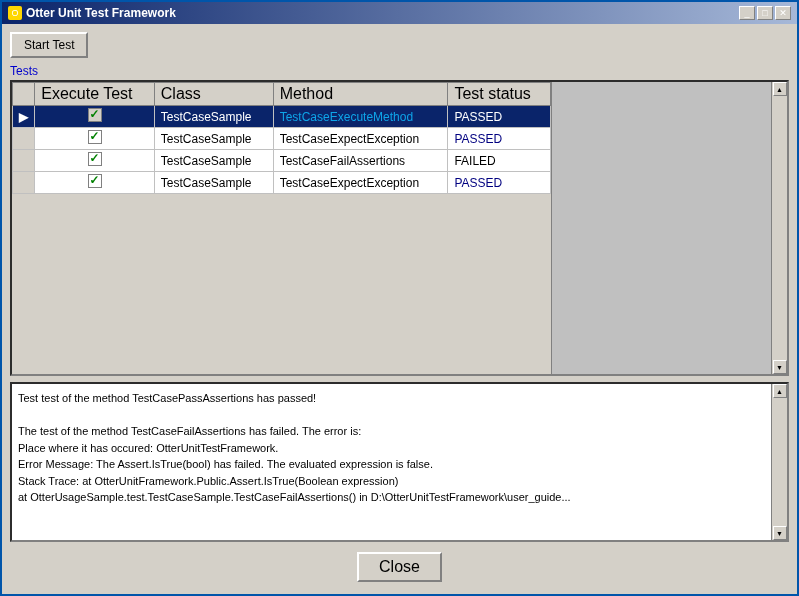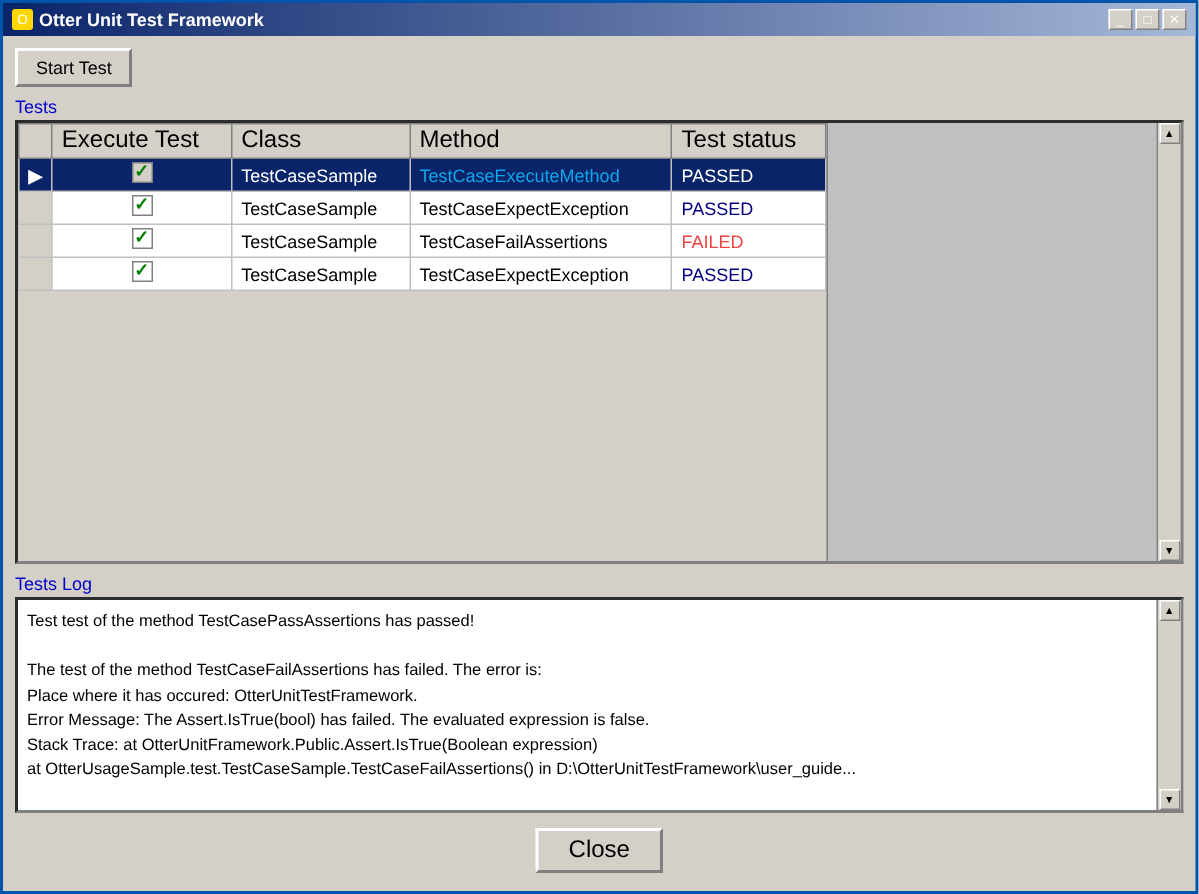--- a/index.html
+++ b/index.html
@@ -333,21 +333,21 @@
                   <td style="text-align: center; background: white;"><span class="cb-checked"></span></td>
                   <td>TestCaseSample</td>
                   <td>TestCaseExpectException</td>
                   <td style="color: rgb(0, 0, 128);">PASSED</td>
                 </tr>
                 <tr>
                   <td style="text-align: center; background: rgb(212, 208, 200); color: black; font-weight: bold;"></td>
                   <td style="text-align: center; background: white;"><span class="cb-checked"></span></td>
                   <td>TestCaseSample</td>
                   <td>TestCaseFailAssertions</td>
-                  <td style="color: #ef4444;">FAILED</td>
+                  <td style="color: #000000;">FAILED</td>
                 </tr>
                 <tr>
                   <td style="text-align: center; background: rgb(212, 208, 200); color: black; font-weight: bold;"></td>
                   <td style="text-align: center; background: white;"><span class="cb-checked"></span></td>
                   <td>TestCaseSample</td>
                   <td>TestCaseExpectException</td>
                   <td style="color: rgb(0, 0, 128);">PASSED</td>
                 </tr>
               </tbody>
           </table>
@@ -355,21 +355,20 @@
         <div class="gray-area"></div>
         <div class="scrollbar-stub">
           <div class="scrollbar-btn">▲</div>
           <div style="flex:1;"></div>
           <div class="scrollbar-btn">▼</div>
         </div>
       </div>
     </div>
 
     <div class="log-section">
-      <div class="section-label">Tests Log</div>
       <div class="log-panel">
         <div class="log-text" id="log-text-el">Test test of the method TestCasePassAssertions has passed!<br><br>The test of the method TestCaseFailAssertions has failed. The error is:<br>Place where it has occured: OtterUnitTestFramework.<br>Error Message: The Assert.IsTrue(bool) has failed. The evaluated expression is false.<br>Stack Trace:   at OtterUnitFramework.Public.Assert.IsTrue(Boolean expression)<br>  at OtterUsageSample.test.TestCaseSample.TestCaseFailAssertions() in D:\OtterUnitTestFramework\user_guide...</div>
         <div class="log-scrollbar">
           <div class="scrollbar-btn">▲</div>
           <div style="flex:1;background:#d4d0c8;width:14px;"></div>
           <div class="scrollbar-btn">▼</div>
         </div>
       </div>
     </div>
 

